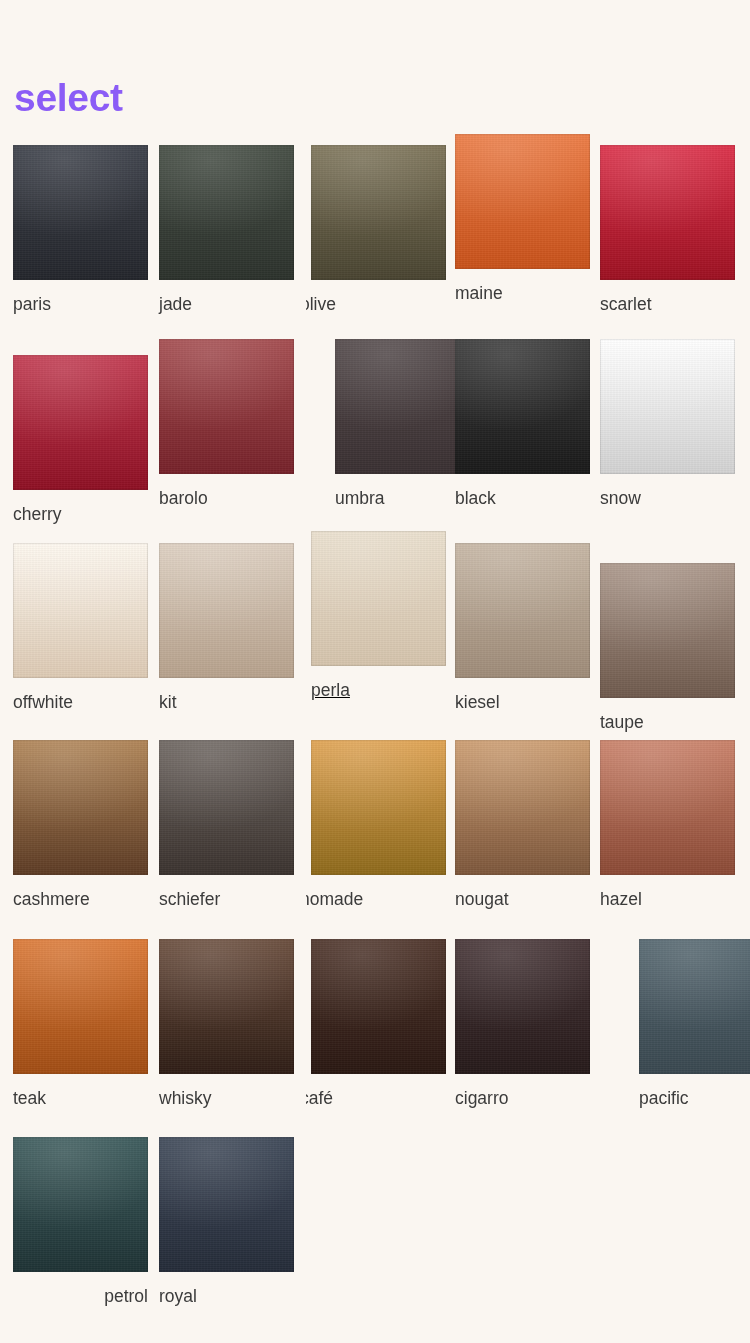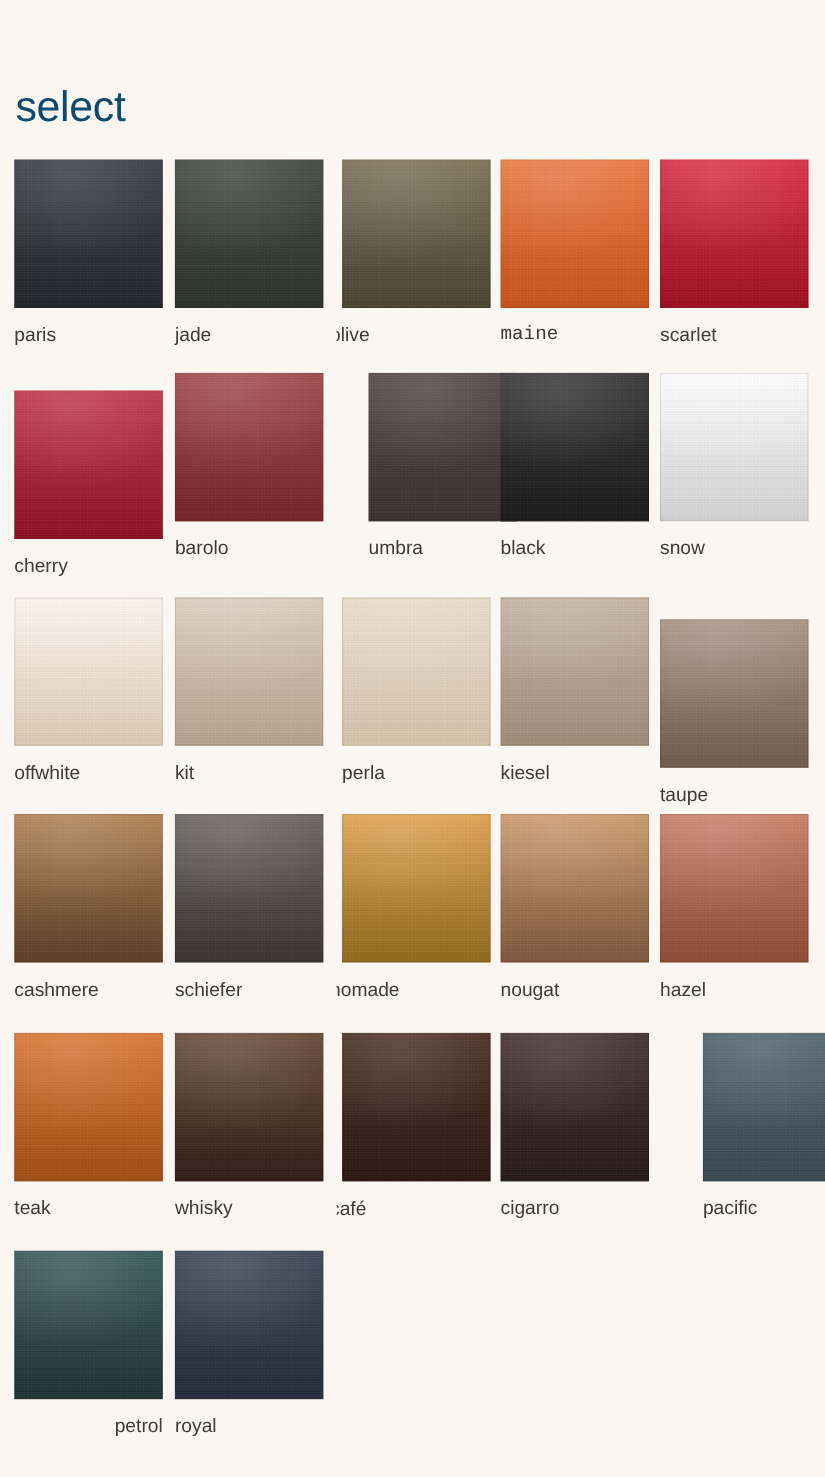--- a/index.html
+++ b/index.html
@@ -8,22 +8,22 @@
     background:#faf6f1;
     font-family:"Liberation Sans","DejaVu Sans",sans-serif;
     overflow:hidden;
     position:relative;
   }
   #page-title{
     position:absolute;
     left:14px;top:49px;
     font-size:39px;
     line-height:46px;
-    font-weight:400;
-    color:#0c4a6e;
+    font-weight:700;
+    color:#8b5cf6;
     letter-spacing:-0.3px;
   }
   #swatch-grid{
     position:absolute;
     left:0;top:131px;
     width:750px;
   }
   .swatch-cell{
     position:absolute;
     width:135px;
@@ -81,21 +81,21 @@
       </div>
       <div class="swatch-label">jade</div>
     </div>
     <div class="swatch-cell" style="left: 311px; top: 14px;">
       <div class="swatch-chip" style="background: linear-gradient(rgb(125, 116, 89) 0%, rgb(73, 68, 49) 100%);">
         <div class="grain"></div>
         <div class="sheen"></div>
       </div>
       <div class="swatch-label clip-left">olive</div>
     </div>
-    <div class="swatch-cell" style="left: 455px; top: 14px; font-family: Liberation Mono, monospace;">
+    <div class="swatch-cell" style="left: 455px; top: 3px;">
       <div class="swatch-chip" style="background: linear-gradient(rgb(236, 123, 68) 0%, rgb(200, 82, 27) 100%);">
         <div class="grain"></div>
         <div class="sheen"></div>
       </div>
       <div class="swatch-label">maine</div>
     </div>
     <div class="swatch-cell" style="left: 600px; top: 14px;">
       <div class="swatch-chip" style="background: linear-gradient(rgb(220, 48, 73) 0%, rgb(157, 17, 34) 100%);">
         <div class="grain"></div>
         <div class="sheen"></div>
@@ -144,21 +144,21 @@
       </div>
       <div class="swatch-label">offwhite</div>
     </div>
     <div class="swatch-cell" style="left: 159px; top: 412px;">
       <div class="swatch-chip" style="background: linear-gradient(rgb(221, 207, 192) 0%, rgb(183, 162, 141) 100%);">
         <div class="grain"></div>
         <div class="sheen"></div>
       </div>
       <div class="swatch-label">kit</div>
     </div>
-    <div class="swatch-cell" style="left: 311px; top: 412px;">
+    <div class="swatch-cell" style="left: 311px; top: 400px; text-decoration: underline;">
       <div class="swatch-chip" style="background: linear-gradient(rgb(234, 223, 205) 0%, rgb(213, 196, 173) 100%);">
         <div class="grain"></div>
         <div class="sheen"></div>
       </div>
       <div class="swatch-label">perla</div>
     </div>
     <div class="swatch-cell" style="left: 455px; top: 412px;">
       <div class="swatch-chip" style="background: linear-gradient(rgb(198, 182, 164) 0%, rgb(159, 140, 121) 100%);">
         <div class="grain"></div>
         <div class="sheen"></div>

